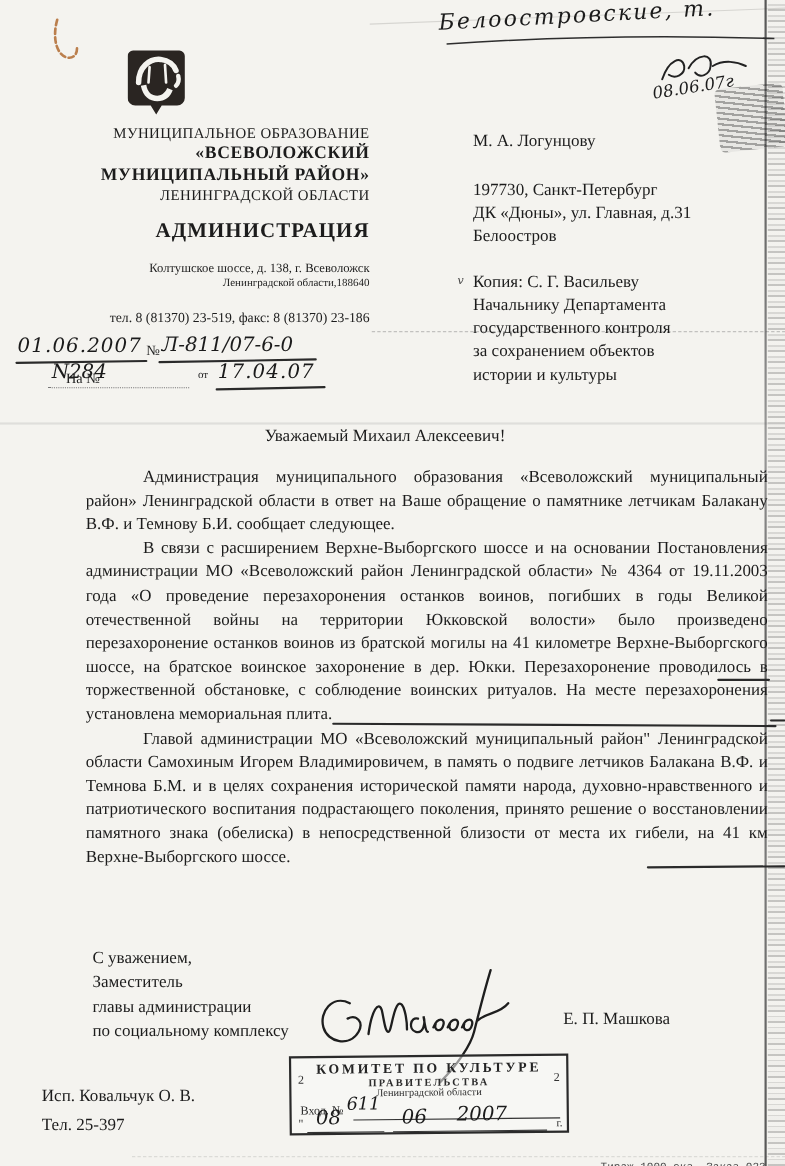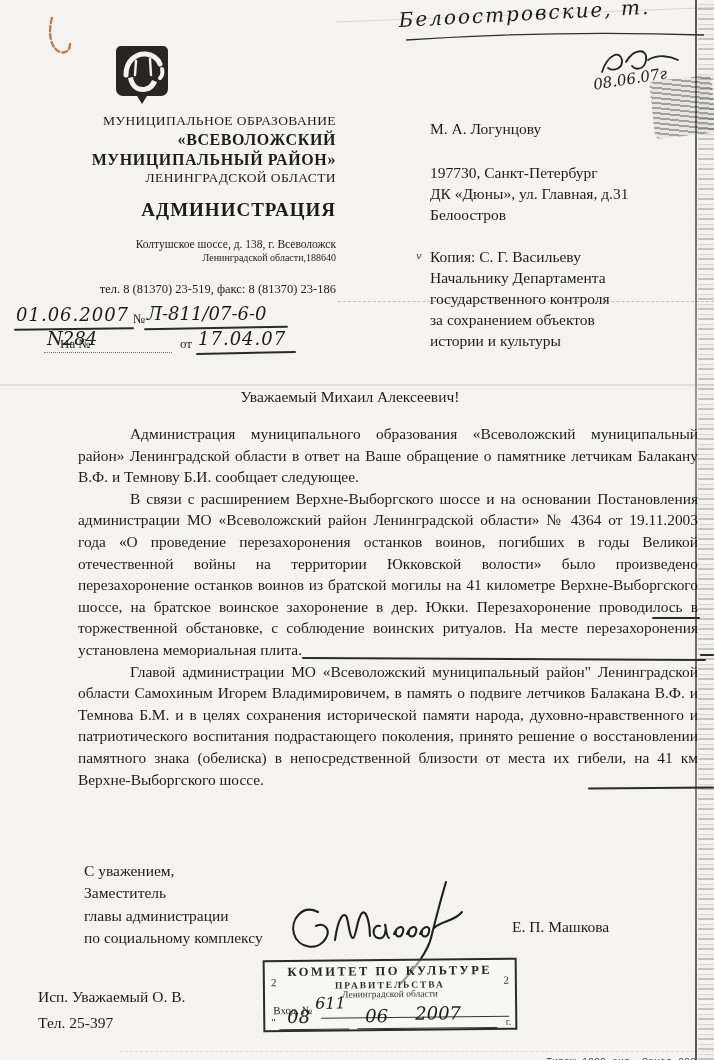--- a/index.html
+++ b/index.html
@@ -135,21 +135,21 @@
 
   <div class="abs hand" style="left:16px;top:304px;font-size:18px;letter-spacing:1px;">01.06.2007</div>
   <div class="abs printed" style="left:133px;top:311px;font-size:13px;">№</div>
   <div class="abs hand" style="left:147px;top:303px;font-size:18px;">Л-811/07-6-0</div>
   <div class="abs pen-line" style="left:14px;top:328px;width:120px;transform:rotate(-.8deg);"></div>
   <div class="abs pen-line" style="left:144px;top:327px;width:144px;transform:rotate(-1deg);"></div>
 
   <div class="abs printed" style="left:12px;top:336px;font-size:13px;margin-left:48px;">На №</div>
   <div class="abs hand" style="left:47px;top:328px;font-size:18px;">N284</div>
   <div class="abs udot" style="left:44px;top:338px;width:128px;height:14px;"></div>
-  <div class="abs printed" style="left:180px;top:336px;font-size:13px;">от</div>
+  <div class="abs printed" style="left:180px;top:336px;font-size:10px;">от</div>
   <div class="abs hand" style="left:198px;top:328px;font-size:18px;letter-spacing:1px;">17.04.07</div>
   <div class="abs pen-line" style="left:196px;top:352px;width:100px;transform:rotate(-1.2deg);"></div>
 
   <div class="abs hand topnote">Белоостровские, т.</div>
   <svg class="abs" style="left:404px;top:28px;" width="304" height="16" viewBox="0 0 304 16">
     <path d="M2,12 Q150,2 300,7" fill="none" stroke="#2e2e2e" stroke-width="1.4"></path>
   </svg>
   <svg class="abs" style="left:598px;top:44px;" width="86" height="36" viewBox="0 0 86 36">
     <path d="M4,28 C10,10 22,6 24,16 C25,24 16,28 10,24 M28,18 C36,4 50,4 48,16 C47,25 38,27 34,22 M50,16 C60,10 72,12 80,16" fill="none" stroke="#222" stroke-width="1.8" stroke-linecap="round"></path>
   </svg>
@@ -211,18 +211,18 @@
     <div class="q1">"</div>
     <div class="dline1"></div>
     <div class="dline2"></div>
     <div class="dday hand">08</div>
     <div class="dmon hand">06</div>
     <div class="dyear hand">2007</div>
     <div class="gsuf">г.</div>
   </div>
 
   <div class="abs printed exec">
-    <div>Исп. Уважаемый О. В.</div>
+    <div>Исп. Ковальчук О. В.</div>
     <div>Тел. 25-397</div>
   </div>
   <div class="abs printinfo">Тираж  1000 экз. Заказ 023  1.04</div>
 
 </div>
 
 </body></html>

